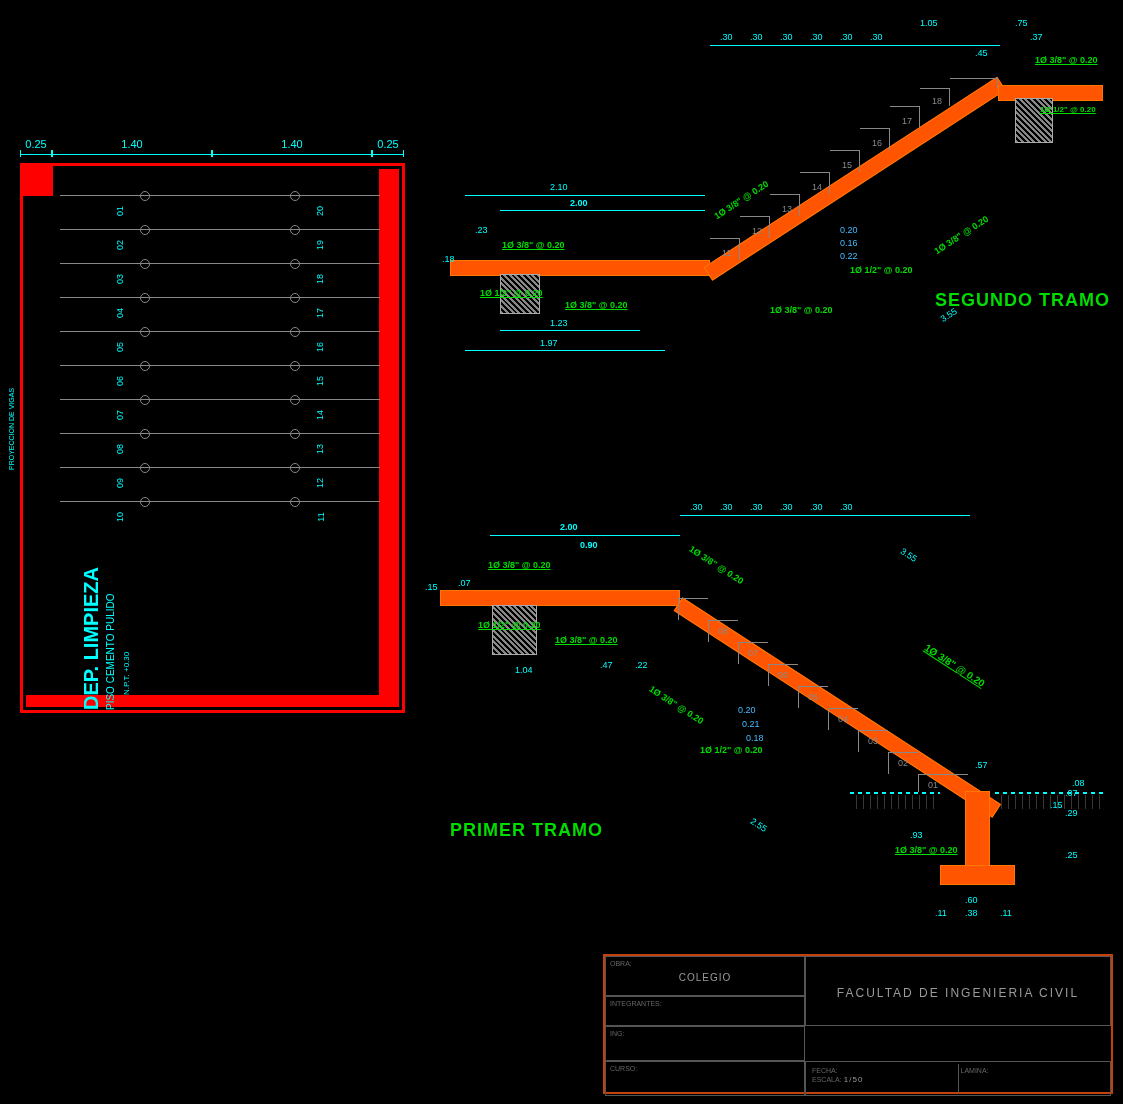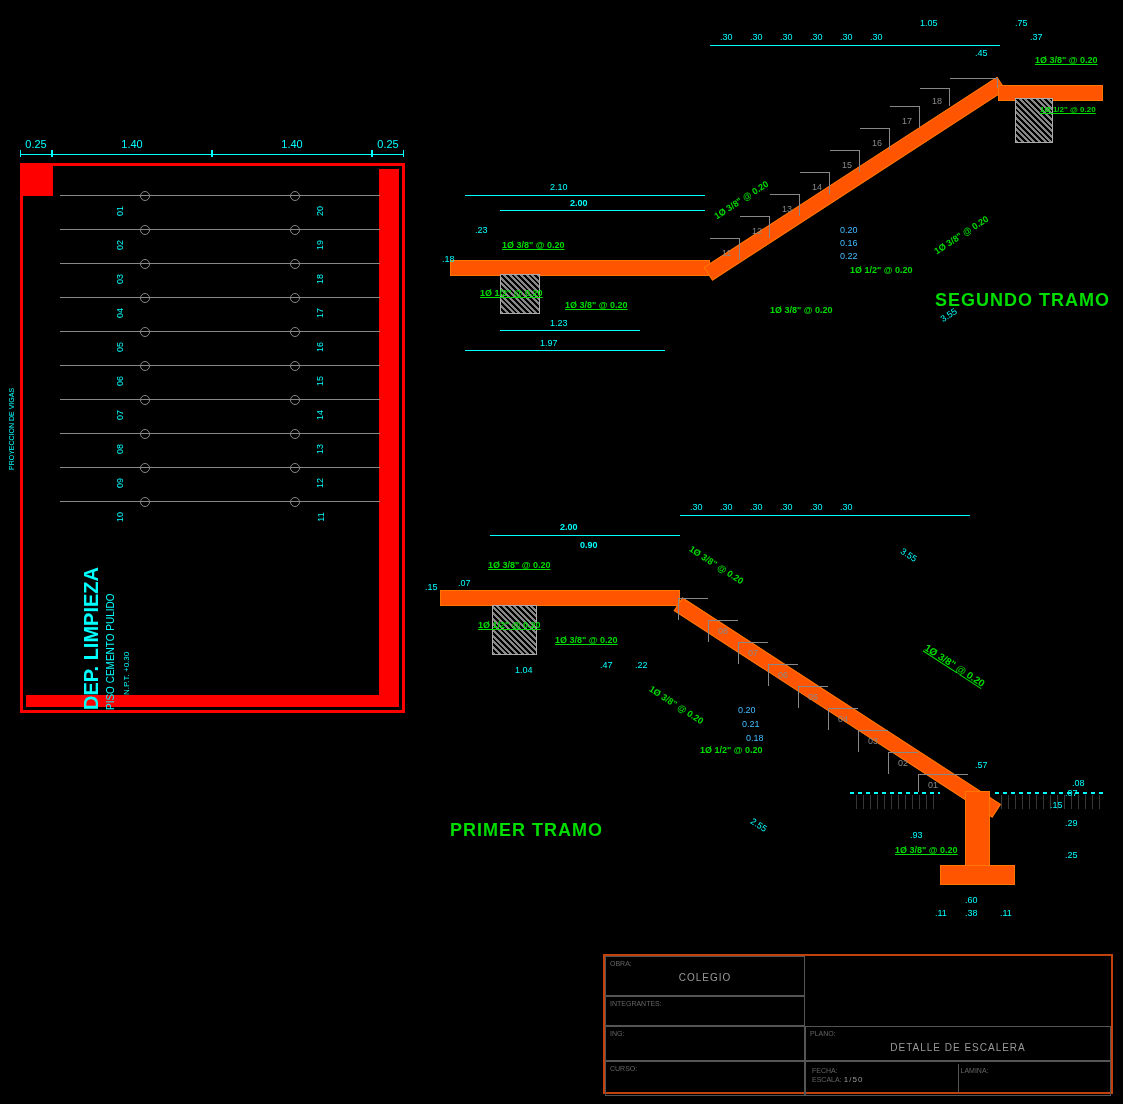--- a/index.html
+++ b/index.html
@@ -433,21 +433,21 @@
 
     <div class="dim-text" style="left:330px; top:320px; transform:rotate(33deg);">2.55</div>
     <div class="dim-text" style="left:480px; top:50px; transform:rotate(33deg);">3.55</div>
 
     <div class="dim-text" style="left:545px; top:395px;">.60</div>
     <div class="dim-text" style="left:515px; top:408px;">.11</div>
     <div class="dim-text" style="left:545px; top:408px;">.38</div>
     <div class="dim-text" style="left:580px; top:408px;">.11</div>
     <div class="dim-text" style="left:490px; top:330px;">.93</div>
     <div class="dim-text" style="left:555px; top:260px;">.57</div>
-    <div class="dim-text" style="left:645px; top:318px;text-align:right;">.29</div>
+    <div class="dim-text" style="left:645px; top:308px;text-align:right;">.29</div>
     <div class="dim-text" style="left:645px; top:350px;">.25</div>
     <div class="dim-text" style="left:645px; top:288px;">.07</div>
     <div class="dim-text" style="left:630px; top:300px;">.15</div>
     <div class="dim-text" style="left:620px; top:278px;margin-left:32px;">.08</div>
 
     <div class="rebar-text u" style="left:68px; top:60px;">1Ø 3/8" @ 0.20</div>
     <div class="rebar-text u" style="left:58px; top:120px;">1Ø 1/2" @ 0.20</div>
     <div class="rebar-text u" style="left:135px; top:135px;">1Ø 3/8" @ 0.20</div>
     <div class="rebar-text" style="left:265px; top:60px; transform:rotate(33deg);">1Ø 3/8" @ 0.20</div>
     <div class="rebar-text" style="left:225px; top:200px; transform:rotate(33deg);">1Ø 3/8" @ 0.20</div>
@@ -472,26 +472,25 @@
   </div>
 
   <div class="title-block">
     <div class="tb-cell" style="grid-column:1;grid-row:1">
       <span class="tb-label">OBRA:</span>
       <span class="tb-value">COLEGIO</span>
     </div>
     <div class="tb-cell" style="grid-column:1;grid-row:2">
       <span class="tb-label">INTEGRANTES:</span>
     </div>
+    <div class="tb-cell" style="grid-column:2;grid-row:1/3; display:flex;align-items:center;justify-content:center">
+      <span class="tb-value tb-big">FACULTAD DE INGENIERIA CIVIL</span>
+    </div>
     <div class="tb-cell" style="grid-column:1;grid-row:3">
       <span class="tb-label">ING:</span>
-    </div>
-    <div class="tb-cell" style="grid-column:2;grid-row:3">
-      <span class="tb-label">PLANO:</span>
-      <span class="tb-value">DETALLE DE ESCALERA</span>
     </div>
     <div class="tb-cell" style="grid-column:1;grid-row:4">
       <span class="tb-label">CURSO:</span>
     </div>
     <div class="tb-cell" style="grid-column:2;grid-row:4; display:flex">
       <div style="flex:1;border-right:1px solid #555;padding:2px">
         <span class="tb-label">FECHA:</span><br>
         <span class="tb-label">ESCALA:</span>
         <span class="tb-value" style="display:inline;font-size:8px">1/50</span>
       </div>

